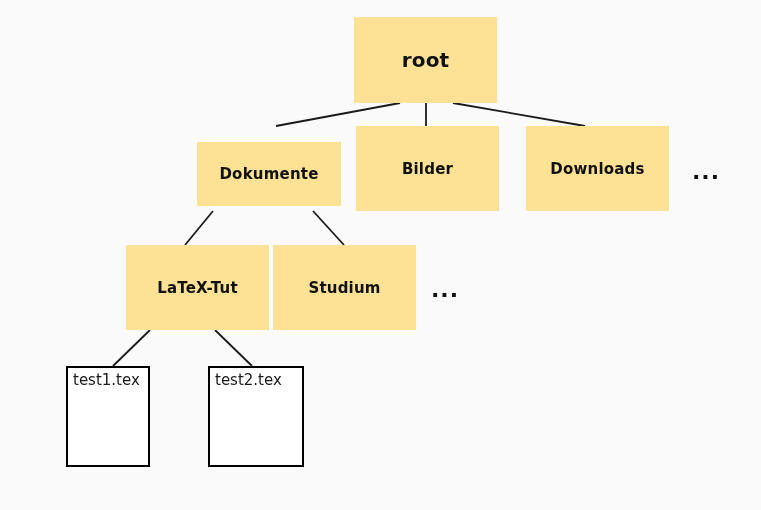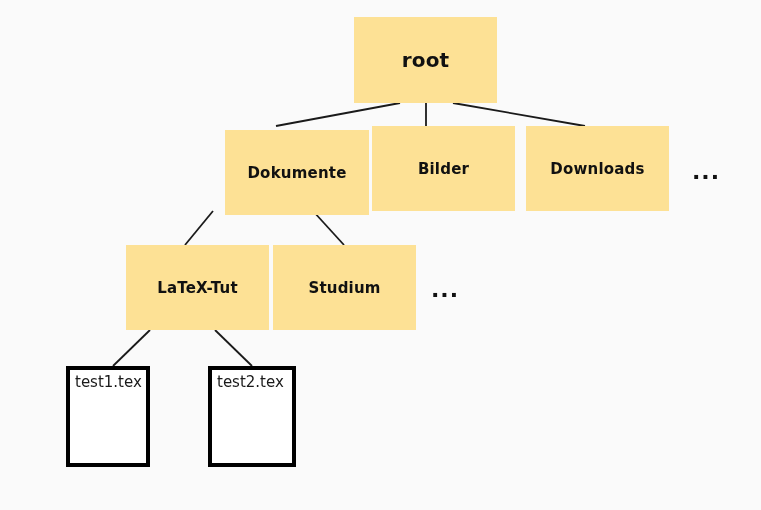--- a/index.html
+++ b/index.html
@@ -41,21 +41,21 @@
   }
   .folder.root-node {
     font-size: 20px;
   }
   .folder.level1,
   .folder.level2 {
     font-size: 15px;
   }
   .file {
     background: #ffffff;
-    border: 4px solid #000000;
+    border: 2px solid #000000;
     color: #1a1a1a;
     font-size: 15px;
     font-weight: normal;
     padding: 4px 5px 8px 5px;
     line-height: 1.1;
     text-align: left;
   }
   .ellipsis {
     position: absolute;
     font-size: 22px;
@@ -80,44 +80,44 @@
         <line x1="313" y1="211" x2="344" y2="245"></line>
         <line x1="150" y1="330" x2="113" y2="366"></line>
         <line x1="215" y1="330" x2="252" y2="366"></line>
       </g>
   </svg>
 
   <div class="node folder root-node" style="left: 354px; top: 17px; width: 143px; height: 86px;">
     <span>root</span>
   </div>
 
-  <div class="node folder level1" style="left: 197px; top: 130px; width: 144px; height: 85px; margin-left: 28px;">
+  <div class="node folder level1" style="left: 197px; top: 142px; width: 144px; height: 64px;">
     <span>Dokumente</span>
   </div>
 
-  <div class="node folder level1" style="left: 372px; top: 126px; width: 143px; height: 85px;">
+  <div class="node folder level1" style="left: 356px; top: 126px; width: 143px; height: 85px;">
     <span>Bilder</span>
   </div>
 
   <div class="node folder level1" style="left: 526px; top: 126px; width: 143px; height: 85px;">
     <span>Downloads</span>
   </div>
 
   <div class="node folder level2" style="left: 107px; top: 245px; width: 143px; height: 85px; margin-left: 19px;">
     <span>LaTeX-Tut</span>
   </div>
 
   <div class="node folder level2" style="left: 273px; top: 245px; width: 143px; height: 85px;">
     <span>Studium</span>
   </div>
 
   <div class="node file" style="left: 66px; top: 366px; width: 84px; height: 101px;">
     <span>test1.tex</span>
   </div>
 
-  <div class="node file" style="left: 208px; top: 366px; width: 88px; height: 101px;">
+  <div class="node file" style="left: 208px; top: 366px; width: 96px; height: 101px;">
     <span>test2.tex</span>
   </div>
 
   <div class="ellipsis" style="left: 692px; top: 161px;">...</div>
   <div class="ellipsis" style="left: 431px; top: 279px;">...</div>
 
 </div>
 
 </body></html>

